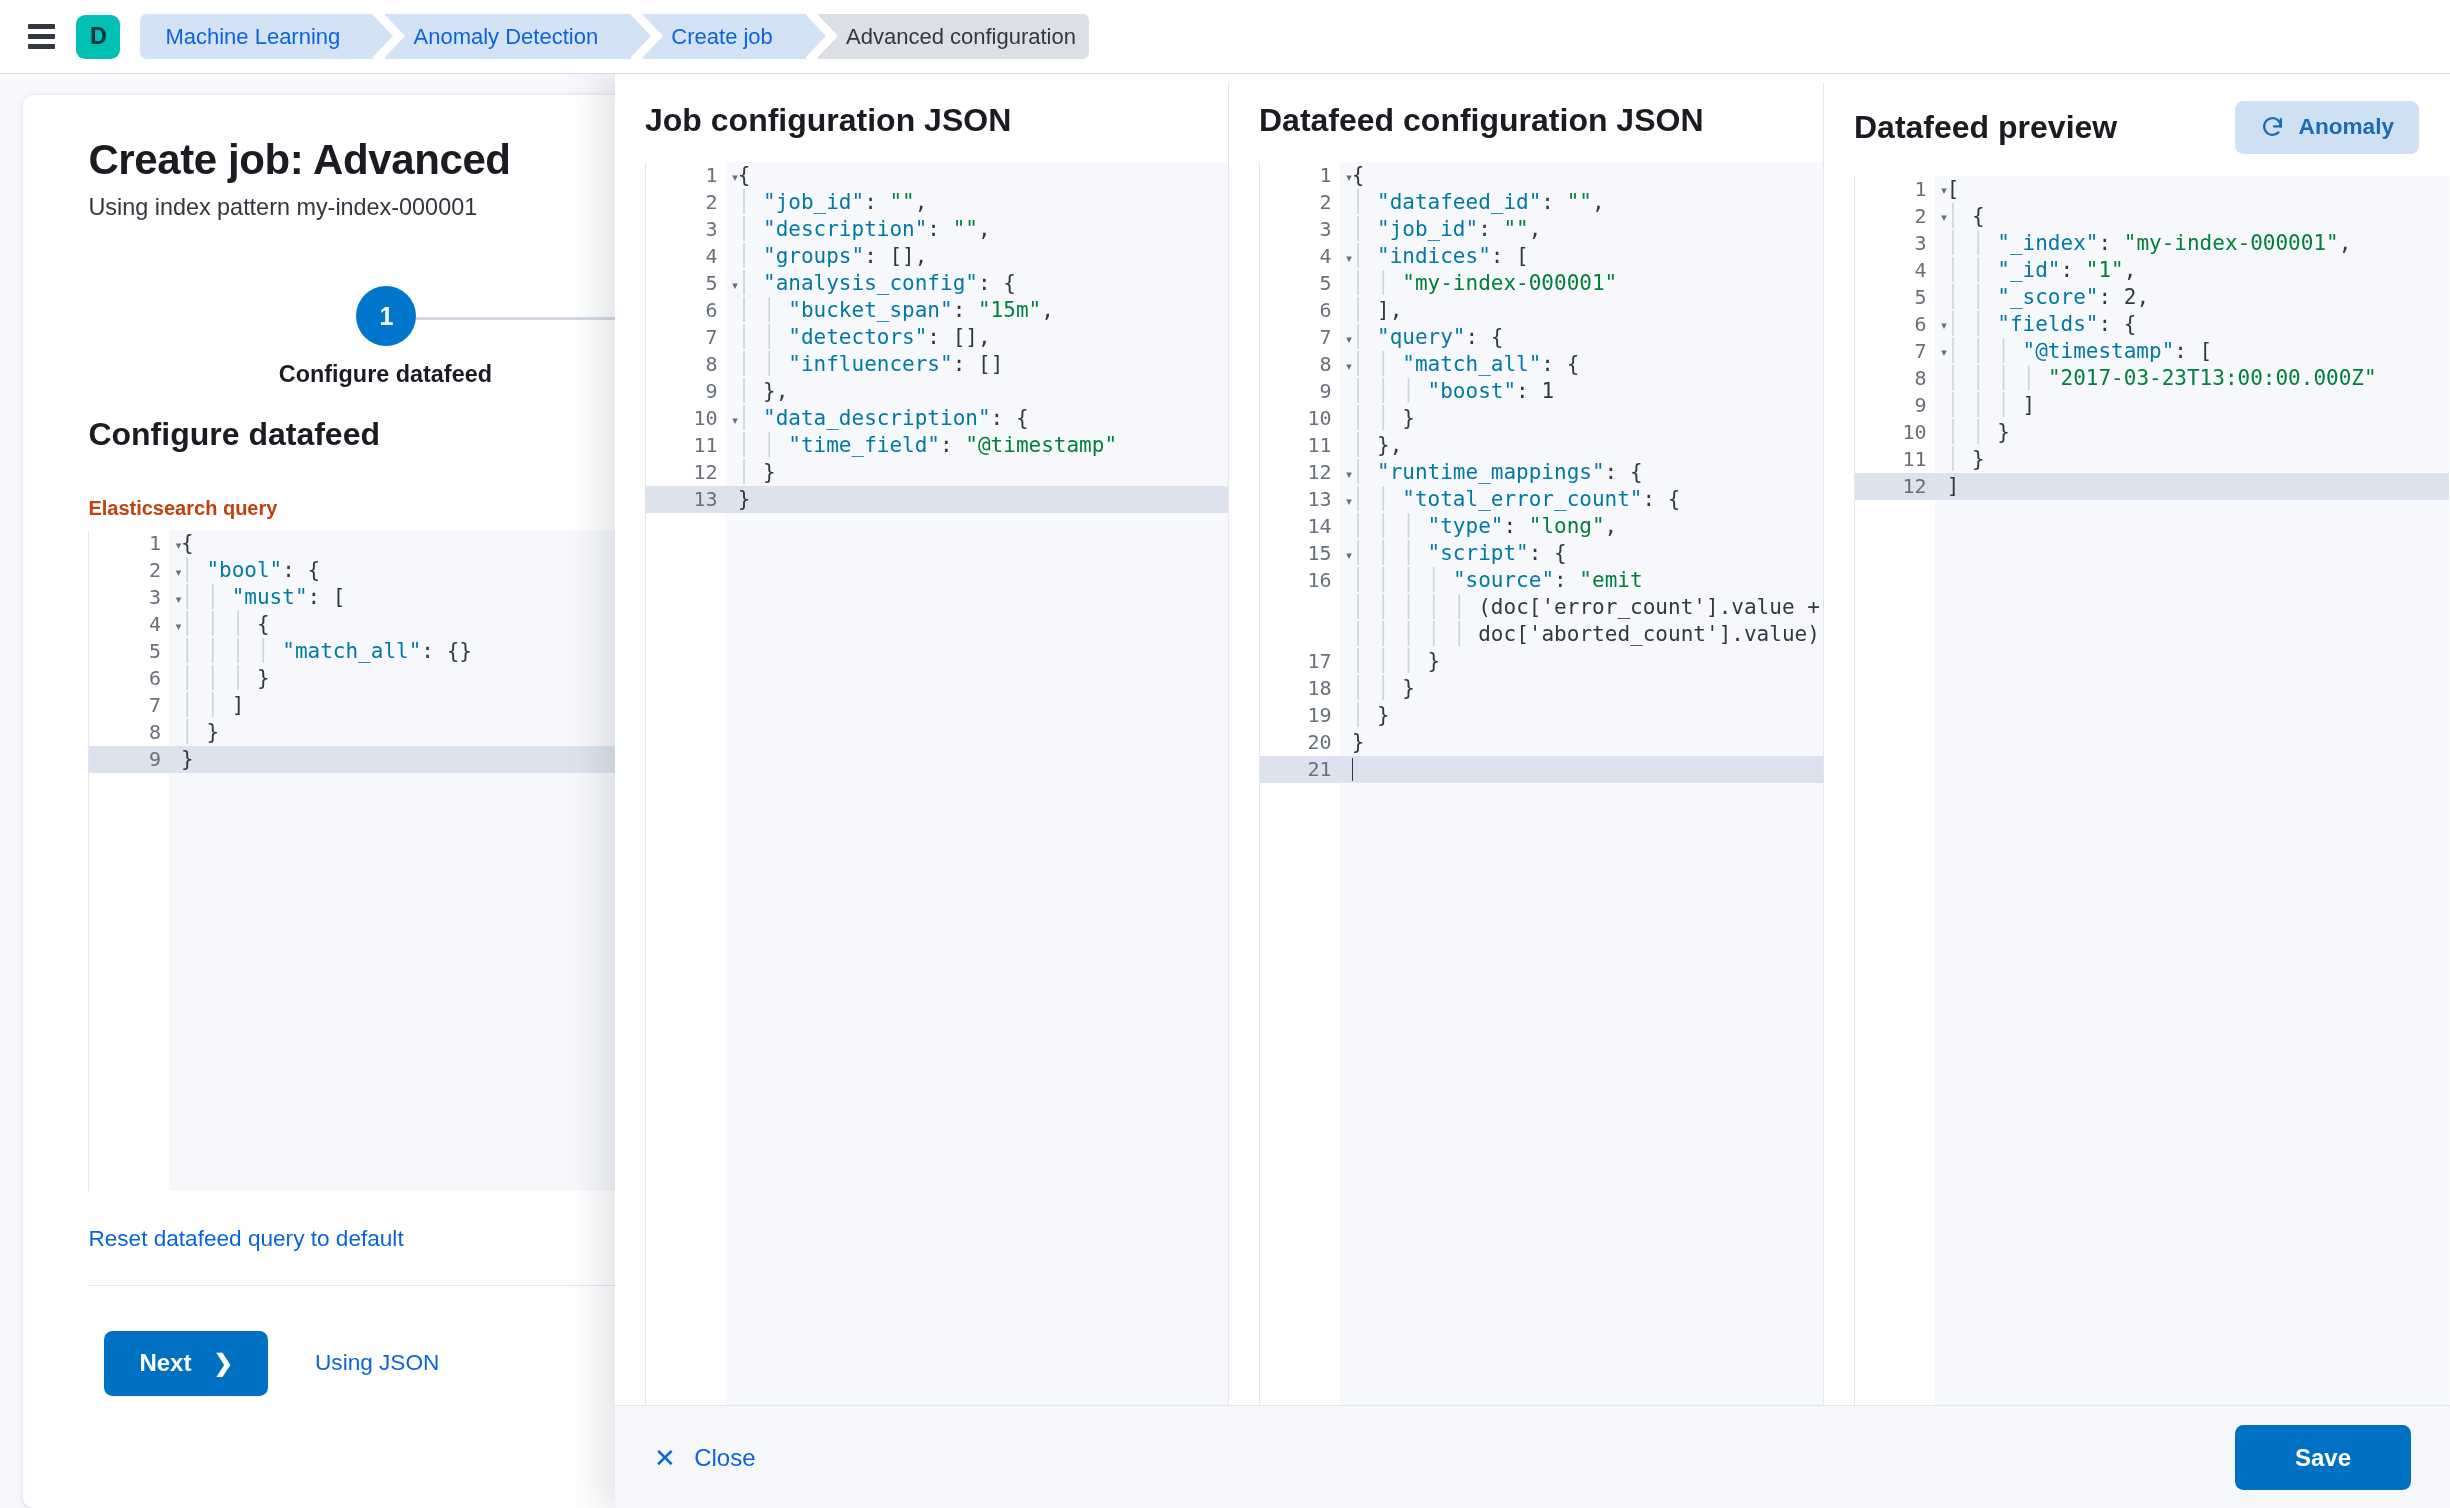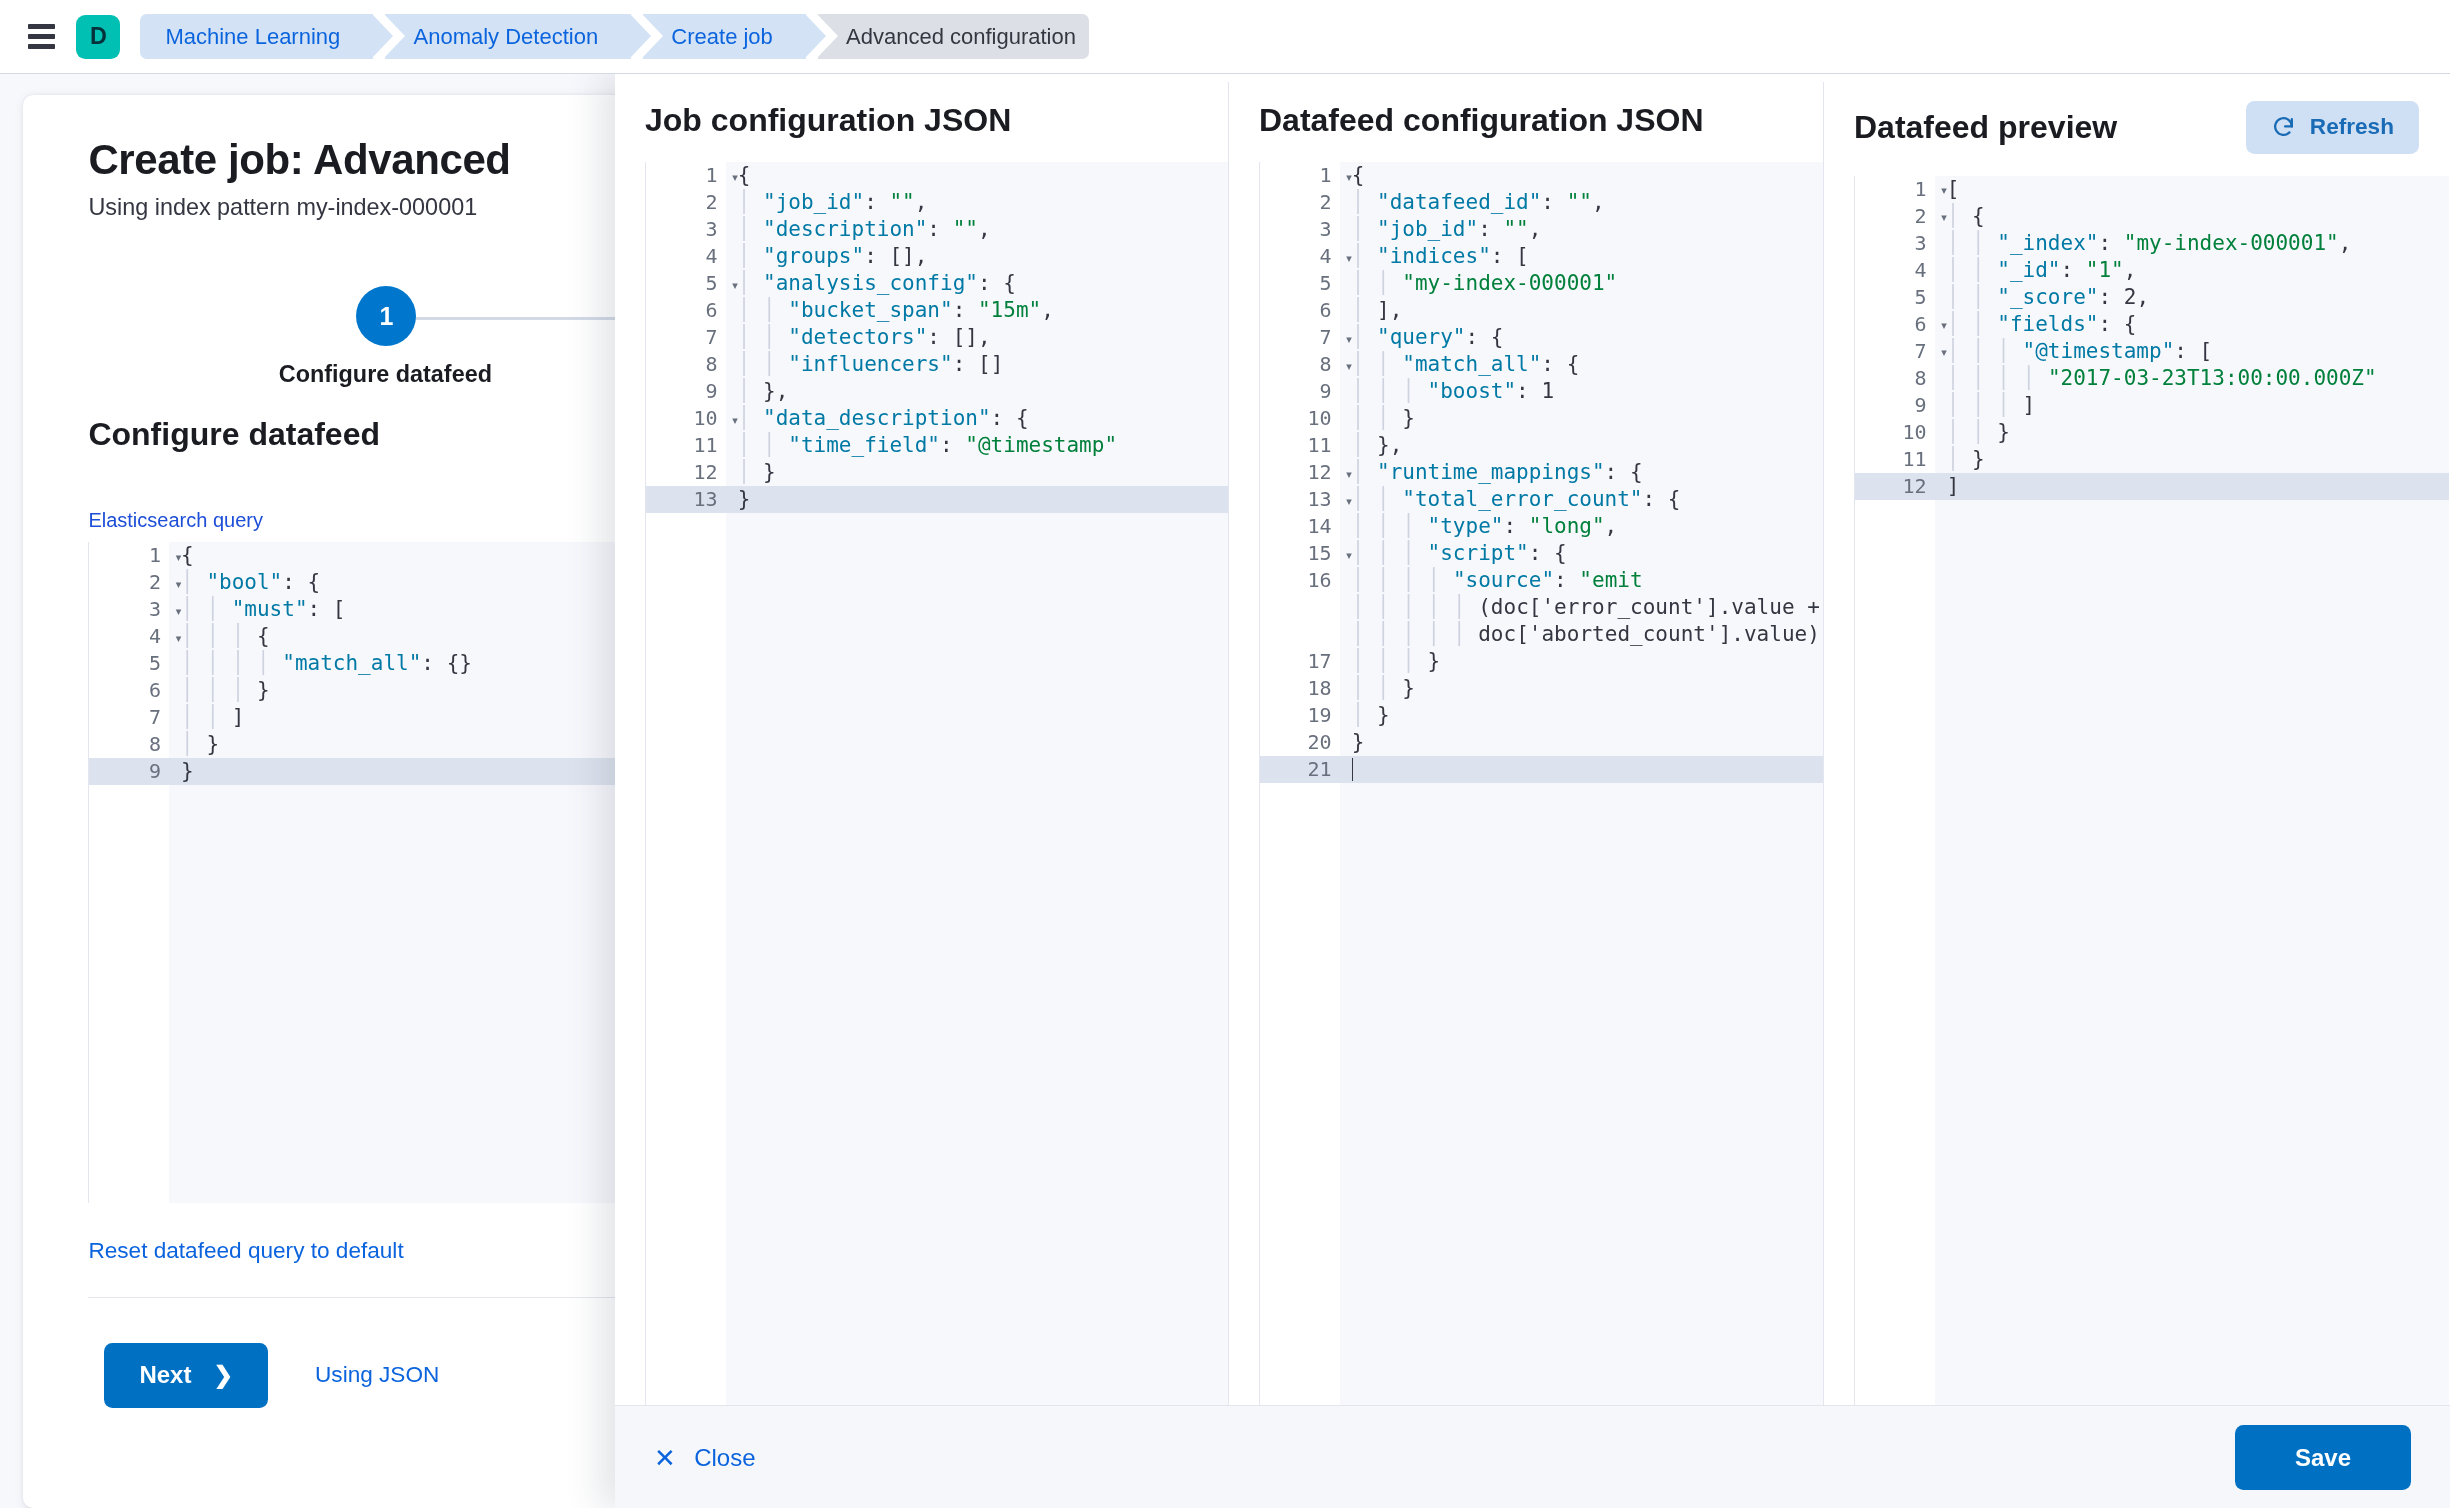--- a/index.html
+++ b/index.html
@@ -86,21 +86,21 @@
     background:#0077cc; color:#fff;
     display:flex; align-items:center; justify-content:center;
     font-size: 25px; font-weight: 600; z-index:2; cursor:pointer;
   }
   .step-label {
     position:absolute; left: 92px; top: 75px; width: 410px; text-align:center;
     font-size: 23.4px; font-weight: 700; color:#1a1c21;
   }
 
   .section-title { font-size: 32px; font-weight: 700; color:#1a1c21; margin-top: 30px; }
-  .field-label { font-size: 20px; font-weight: 400; color:#1d4ed8; margin-top: 56px; margin-bottom: 10px; }
+  .field-label { font-size: 20px; font-weight: 700; color:#c2410c; margin-top: 44px; margin-bottom: 10px; }
 
   
   .editor {
     background:#f7f8fc;
     border-left: 0.8px solid #e3e6ee;
     font-family: "DejaVu Sans Mono", "Liberation Mono", monospace;
     font-size: 21px;
     line-height: 27px;
     position: relative;
     overflow: hidden;
@@ -440,21 +440,21 @@
     </div>
 
     <div class="col" style="width:626px">
       <div class="col-head">
         <div class="col-title">Datafeed preview</div>
         <button class="refresh-btn">
           <svg class="refresh-ico" viewBox="0 0 24 24" fill="none" stroke="#1a6bb5" stroke-width="2.2" stroke-linecap="round">
             <path d="M20 11a8 8 0 1 0-2.3 5.7"></path>
             <polyline points="20 4 20 11 13.5 11"></polyline>
           </svg>
-          <span>Refresh</span>
+          <span>Anomaly</span>
         </button>
       </div>
       <div class="col-editor editor">
         <div class="gutter-bg"></div>
         <div id="col2-lines">
             <div class="code-line">
               <div class="ln">1<span class="fold">▾</span></div>
               <div class="code-txt"><span class="p">[</span></div>
             </div>
             <div class="code-line">

